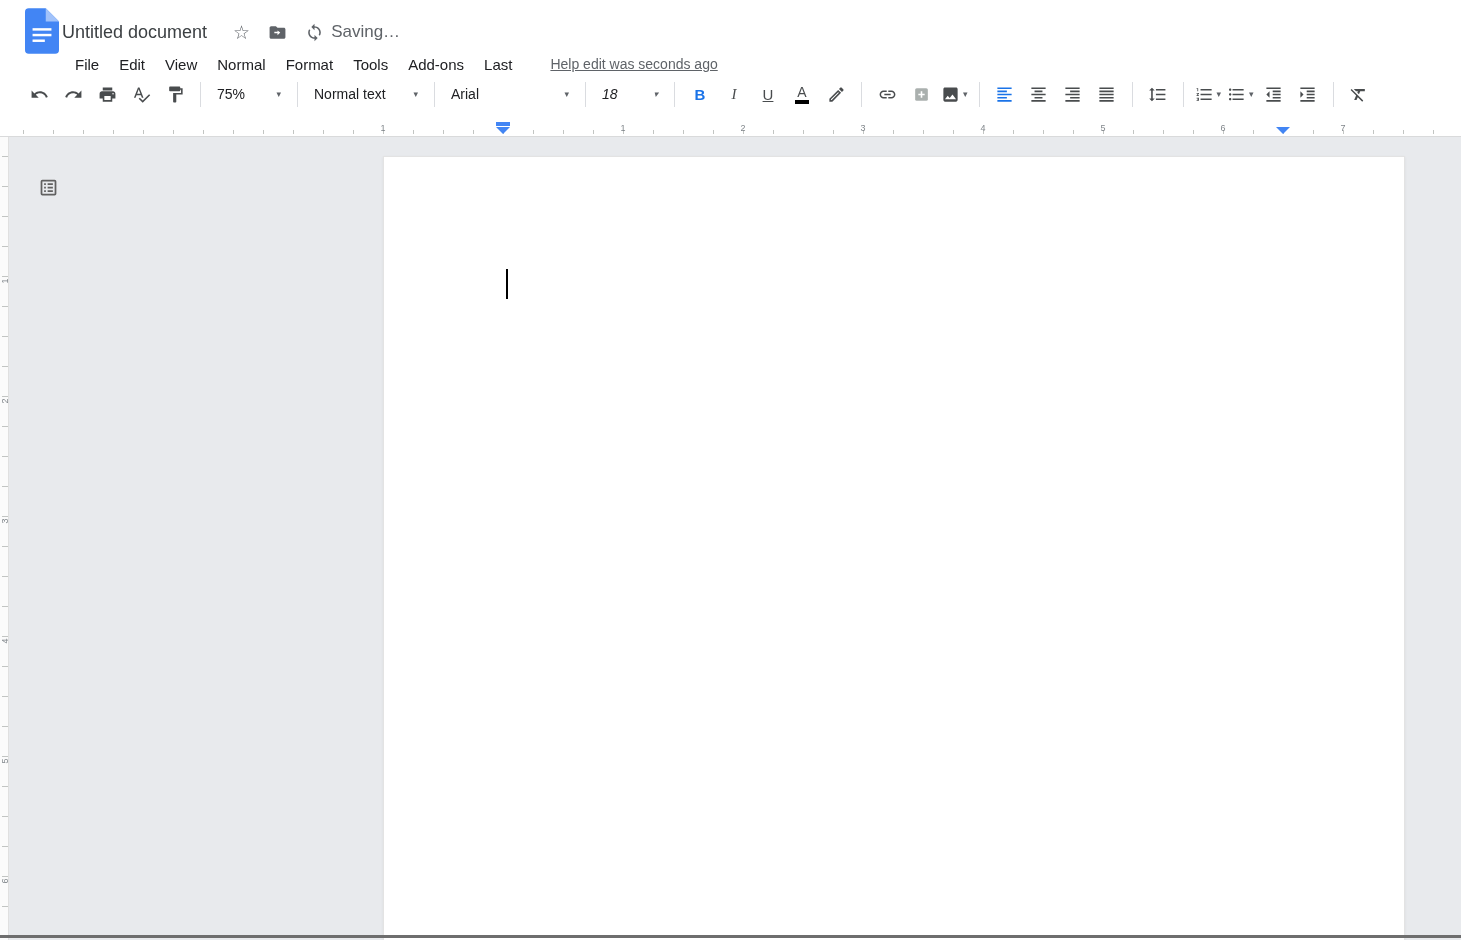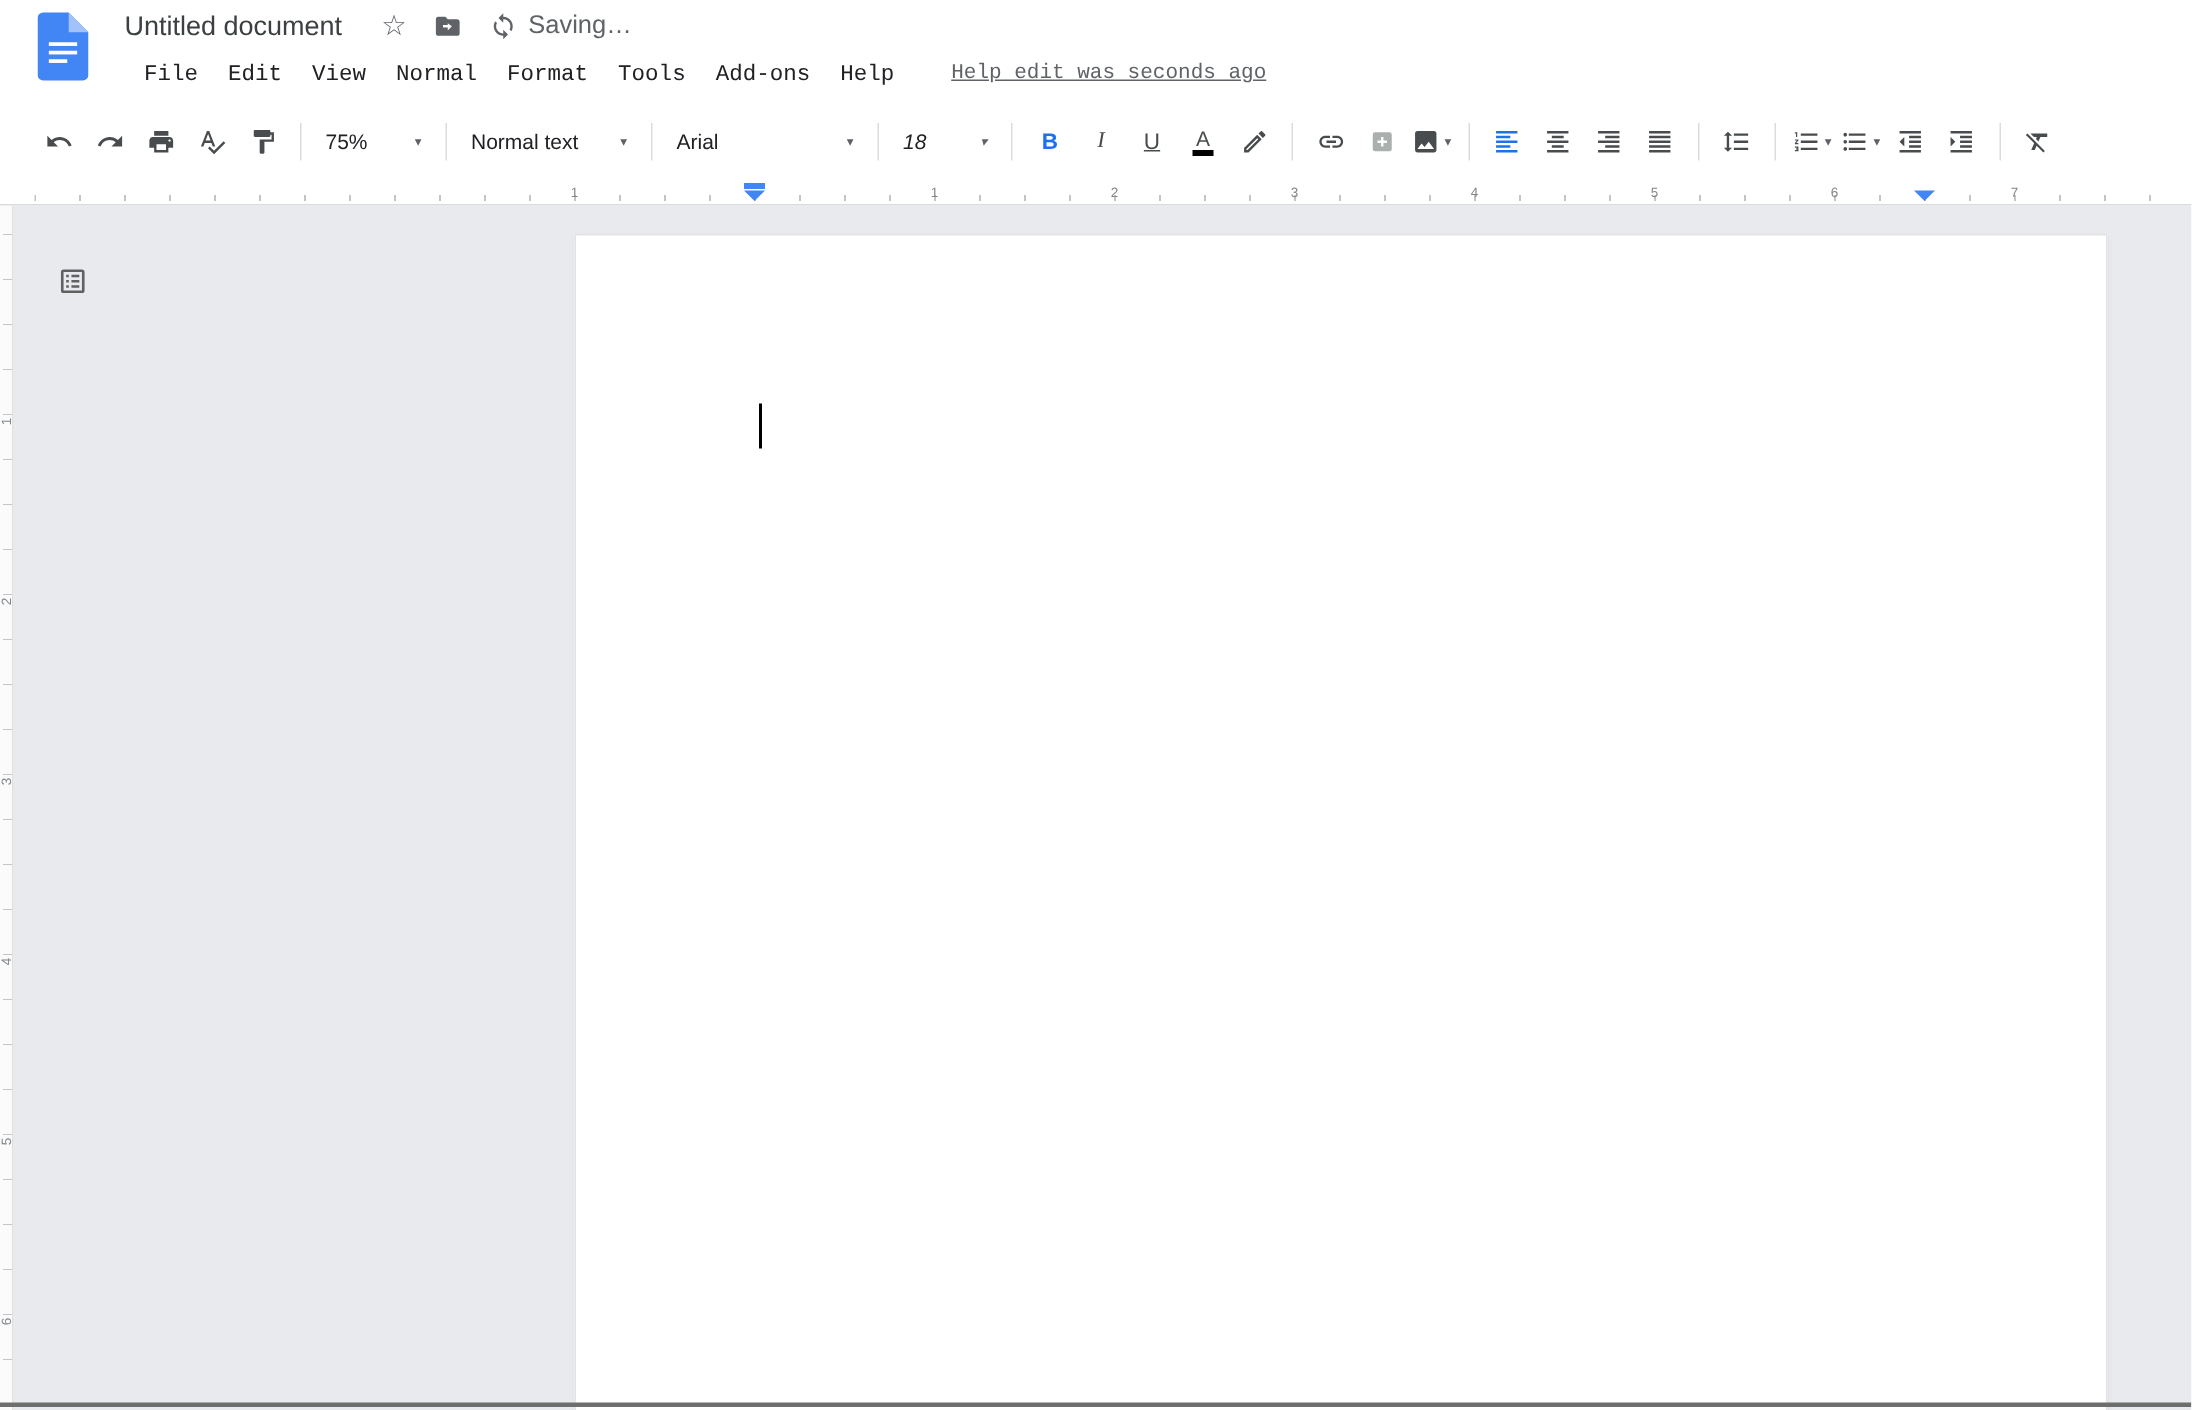--- a/index.html
+++ b/index.html
@@ -2,28 +2,28 @@
 <html><head>
 <meta charset="utf-8">
 <style>
   * { box-sizing: border-box; }
   html,body { margin:0; padding:0; width:1461px; height:940px; overflow:hidden;
               font-family:"Liberation Sans", sans-serif; background:#fff; }
 
   
   .topbar { position:relative; height:68px; background:#fff; }
   .doc-logo { position:absolute; left:25px; top:8px; width:34px; height:46px; cursor:pointer; }
-  .header-main { margin-left:83px; padding-top:1px; }
+  .header-main { margin-left:62px; padding-top:16px; }
   .title-row { display:flex; align-items:center; height:32px; }
   .doc-title { font-size:18px; color:#3c4043; margin-right:26px; cursor:text; white-space:nowrap; }
   .title-icons { display:flex; align-items:center; gap:18px; color:#5f6368; }
   .star-glyph { font-size:19px; line-height:1; cursor:pointer; }
   .t-icon { width:19px; height:19px; fill:#5f6368; cursor:pointer; }
   .saving { font-size:17px; color:#5f6368; margin-left:7px; }
-  .menu-row { display:flex; align-items:center; height:32px; font-size:15px; color:#202124;font-family:Liberation Mono, monospace; }
+  .menu-row { display:flex; align-items:center; height:32px; font-size:15px; color:#202124; }
   .menu-item { padding:2px 8px; margin-right:4px; border-radius:4px; cursor:pointer; }
   .menu-item:first-child { margin-left:5px; }
   .last-edit { margin-left:26px; font-size:14px; color:#5f6368; text-decoration:underline; cursor:pointer; }
 
   
   .toolbar { height:52px; display:flex; align-items:center; padding-left:22px; background:#fff; }
   .tb-btn { width:30px; height:30px; margin:0 2px; border-radius:4px; display:flex;
             align-items:center; justify-content:center; color:#494c4e; cursor:pointer; flex:0 0 auto; }
   .tb-btn svg { width:19px; height:19px; fill:currentColor; }
   .tb-btn.active { color:#1a73e8; }
@@ -100,21 +100,21 @@
       <span class="saving">Saving…</span>
     </div>
     <nav class="menu-row">
       <span class="menu-item">File</span>
       <span class="menu-item">Edit</span>
       <span class="menu-item">View</span>
       <span class="menu-item">Normal</span>
       <span class="menu-item">Format</span>
       <span class="menu-item">Tools</span>
       <span class="menu-item">Add-ons</span>
-      <span class="menu-item">Help</span>
+      <span class="menu-item">Last</span>
       <a class="last-edit">Help edit was seconds ago</a>
     </nav>
   </div>
 </header>
 
 <div class="toolbar">
   <div class="tb-btn">
     <svg viewBox="0 0 24 24">
         <path d="M12.5 8c-2.65 0-5.05.99-6.9 2.6L2 7v9h9l-3.62-3.62c1.39-1.16 3.16-1.88 5.12-1.88 3.54 0 6.55 2.31 7.6 5.5l2.37-.78C21.08 11.03 17.15 8 12.5 8z"></path>
       </svg>

